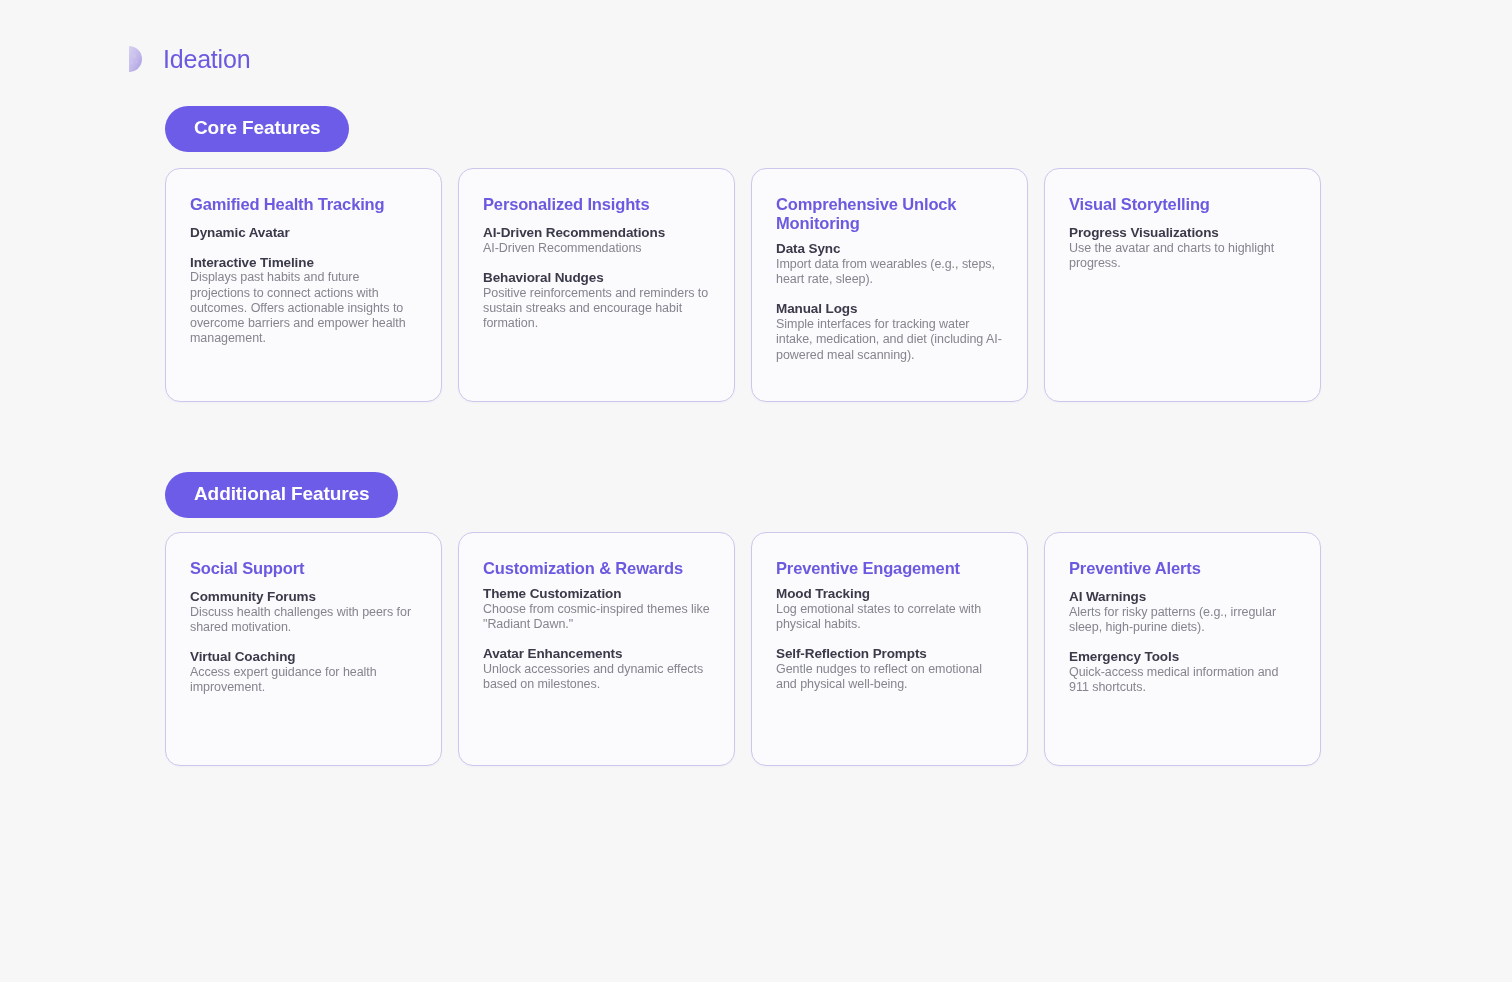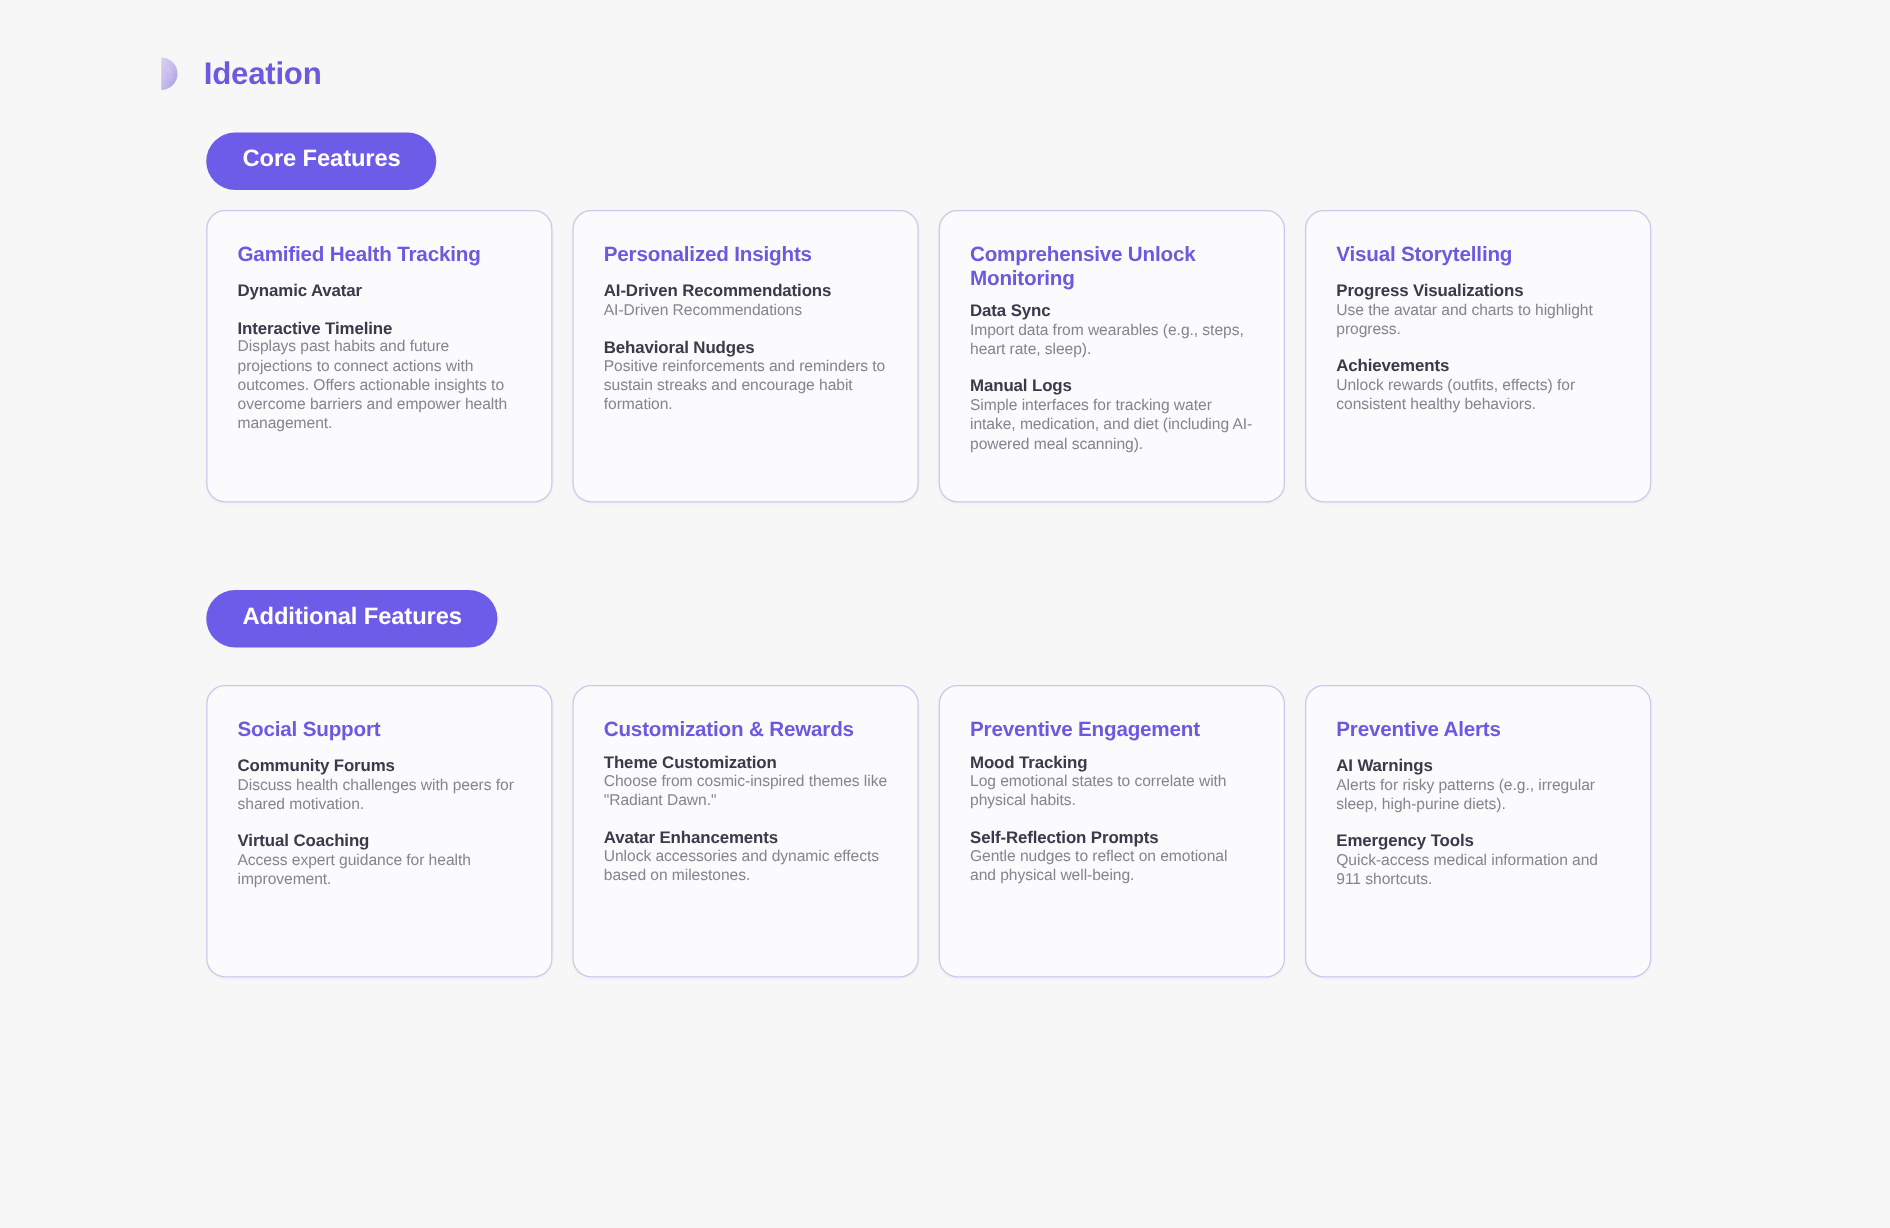--- a/index.html
+++ b/index.html
@@ -31,21 +31,21 @@
   }
 
   .moon-icon {
     width: 28px;
     height: 30px;
     display: block;
   }
 
   .app-title {
     font-size: 25px;
-    font-weight: bold;
+    font-weight: normal;
     color: #6b5ae0;
     letter-spacing: -0.2px;
     line-height: 1;
   }
 
   
   .section {
     position: absolute;
   }
 
@@ -65,21 +65,21 @@
   }
 
   
   .card-row {
     position: absolute;
     display: flex;
     gap: 16px;
   }
 
   .row-core { left: 165px; top: 168px; }
-  .row-additional { left: 165px; top: 548px; align-items: center; }
+  .row-additional { left: 165px; top: 532px; align-items: center; }
 
   .card {
     width: 277px;
     height: 234px;
     background: #fbfafc;
     border: 1.5px solid #cfc6ee;
     border-radius: 15px;
     padding: 26px 24px 20px 24px;
     position: relative;
     box-shadow: 0 1px 2px rgba(120, 100, 190, 0.05);
@@ -179,24 +179,20 @@
         <div class="feature-desc">Simple interfaces for tracking water intake, medication, and diet (including AI-powered meal scanning).</div>
       </div>
     </div>
 
     <div class="card">
       <div class="card-title">Visual Storytelling</div>
       <div class="feature">
         <div class="feature-name">Progress Visualizations</div>
         <div class="feature-desc">Use the avatar and charts to highlight progress.</div>
       </div>
-      <div class="feature">
-        <div class="feature-name">Achievements</div>
-        <div class="feature-desc">Unlock rewards (outfits, effects) for consistent healthy behaviors.</div>
-      </div>
     </div>
 
   </div>
 
   <div class="section section-additional">
     <span class="pill">Additional Features</span>
   </div>
 
   <div class="card-row row-additional">
 

